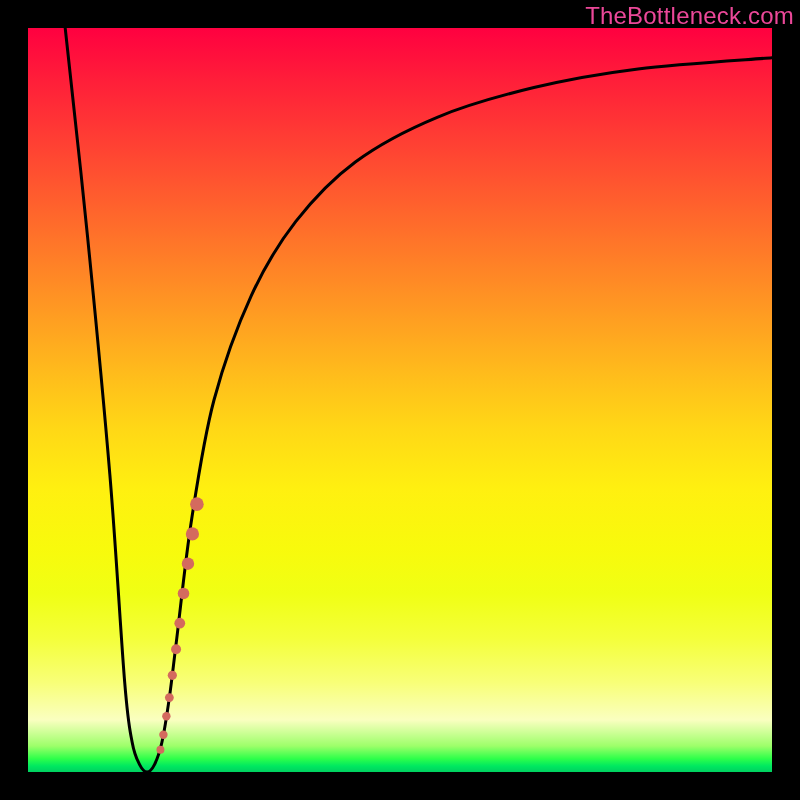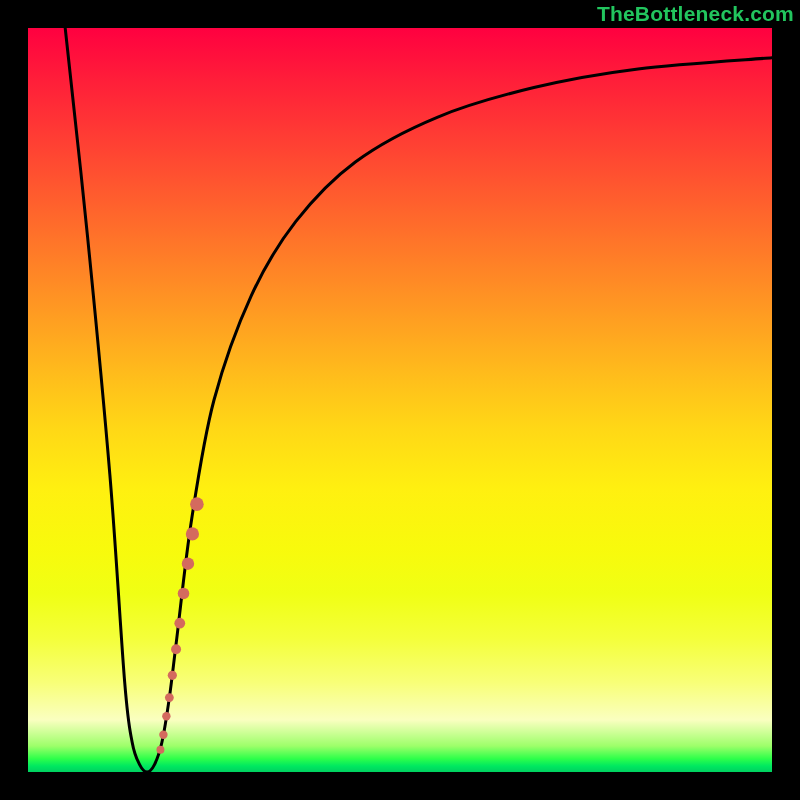--- a/index.html
+++ b/index.html
@@ -42,23 +42,23 @@
       #9dff6a 96.5%,
       #2eff4a 98.2%,
       #00e860 99.2%,
       #00d060 100%
     );
   }
   .watermark {
     position: absolute;
     top: 2px;
     right: 6px;
-    color: #22c55e;
-    font-size: 21px;
-    font-weight: 700;
+    color: #ec4899;
+    font-size: 24px;
+    font-weight: 400;
     letter-spacing: 0.2px;
   }
   svg.curve {
     position: absolute;
     left: 0;
     top: 0;
     width: 744px;
     height: 744px;
   }
 </style>

